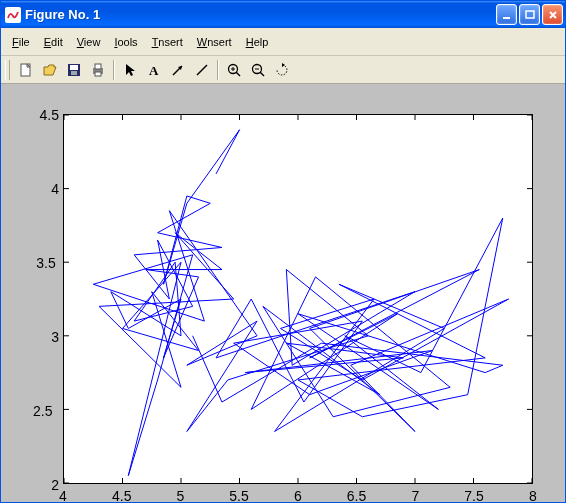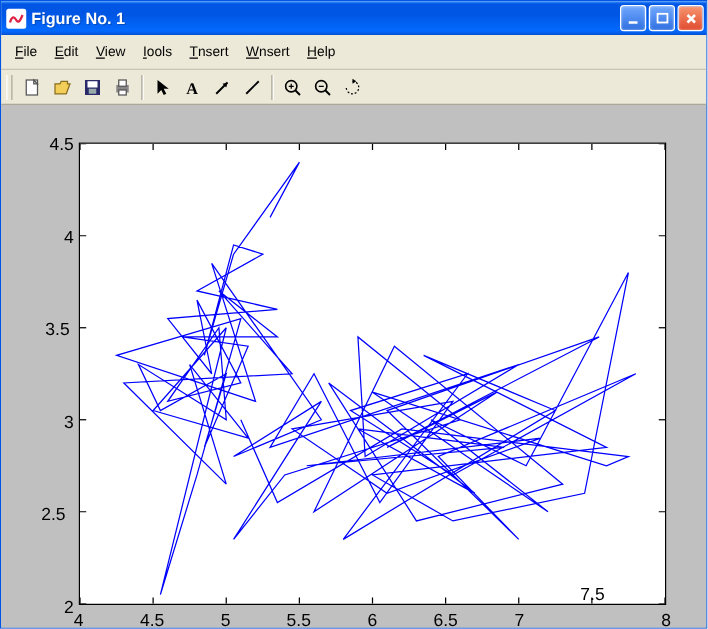--- a/index.html
+++ b/index.html
@@ -259,21 +259,21 @@
         </svg>
     </div>
     <div id="ticks-container">
         <div class="tick" style="left:52px;top:404px;width:20px;text-align:center">4</div>
         <div class="tick" style="left:110.75px;top:404px;width:20px;text-align:center">4.5</div>
         <div class="tick" style="left:169.5px;top:404px;width:20px;text-align:center">5</div>
         <div class="tick" style="left:228.25px;top:404px;width:20px;">5.5</div>
         <div class="tick" style="left:287px;top:404px;width:20px;text-align:center">6</div>
         <div class="tick" style="left:345.75px;top:404px;width:20px;">6.5</div>
         <div class="tick" style="left:404.5px;top:404px;width:20px;text-align:center">7</div>
-        <div class="tick" style="left:463.25px;top:383px;width:20px;text-align:left">7.5</div>
+        <div class="tick" style="left:463.25px;top:404px;width:20px;text-align:left">7.5</div>
         <div class="tick" style="left:522px;top:404px;width:20px;text-align:center">8</div>
         <div class="tick" style="left:32px;top:393px;width:26px;text-align:right">2</div>
         <div class="tick" style="left:32px;top:319px;width:26px;text-align:left">2.5</div>
         <div class="tick" style="left:32px;top:245px;width:26px;text-align:right">3</div>
         <div class="tick" style="left:32px;top:171px;width:26px;text-align:center">3.5</div>
         <div class="tick" style="left:32px;top:97px;width:26px;text-align:right">4</div>
         <div class="tick" style="left:32px;top:23px;width:26px;text-align:right">4.5</div>
       </div>
   </div>
 

